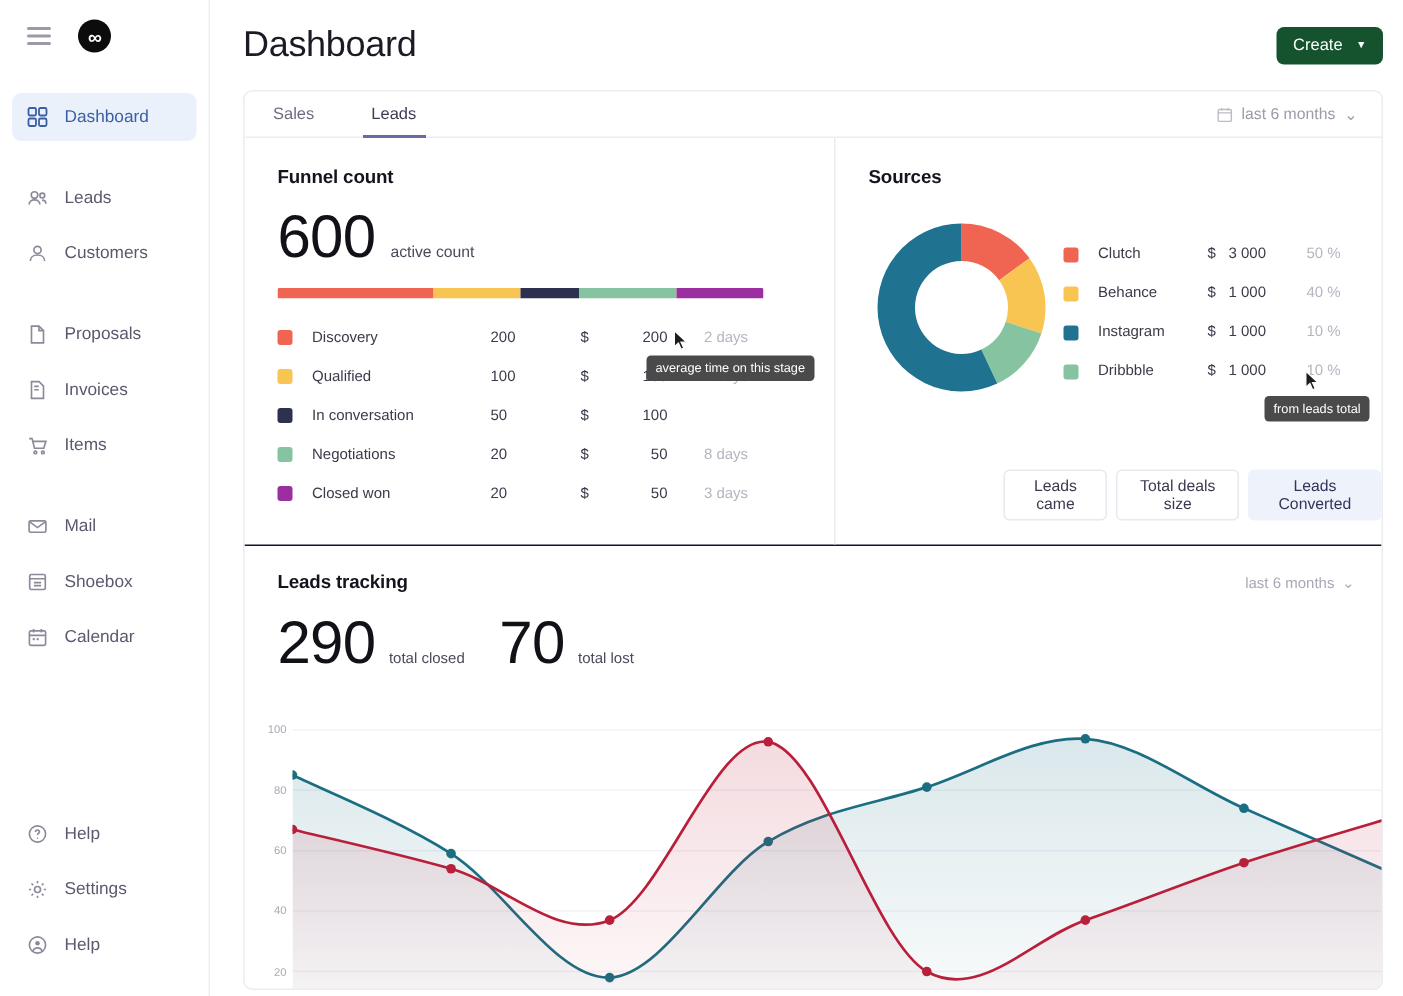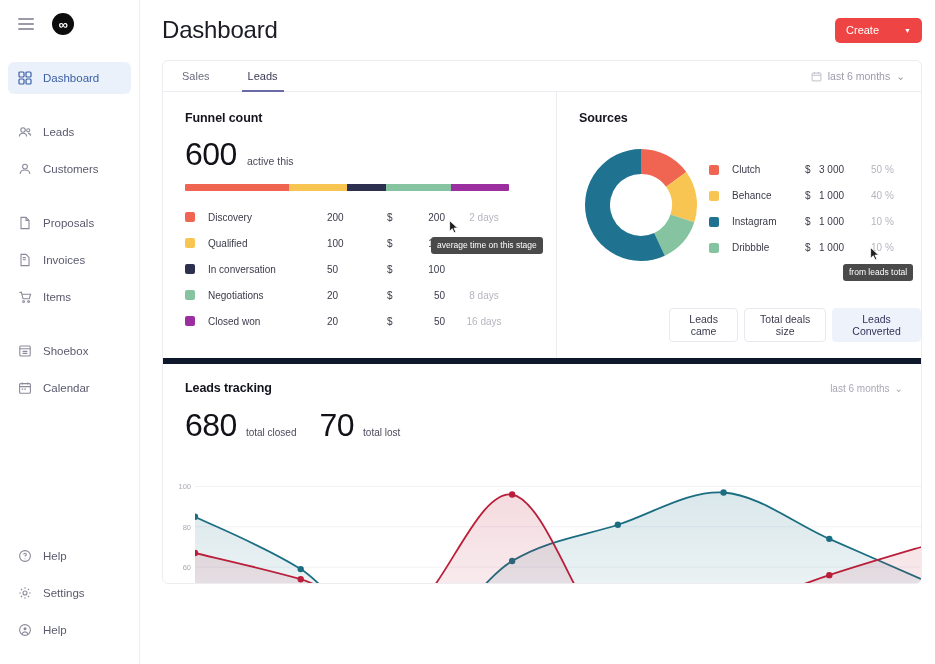--- a/index.html
+++ b/index.html
@@ -53,36 +53,36 @@
   .nav-ico svg { display: block; }
 
   
   .main { flex: 1 1 auto; height: 664px; background: #ffffff; position: relative; }
   .page-head {
     height: 60px; padding: 0 13px 0 22px;
     display: flex; align-items: center; justify-content: space-between;
   }
   .page-title { font-size: 24px; color: #1b1b26; font-weight: 400; letter-spacing: -0.2px; }
   .create-btn {
-    background: #ef4444; color: #fff;
+    background: #14532d; color: #fff;
     border: none; border-radius: 5px;
     height: 25px; padding: 0 11px;
     font-size: 11px; font-family: inherit;
-    display: flex; align-items: center; gap: 25px;
+    display: flex; align-items: center; gap: 9px;
     cursor: pointer;
   }
   .create-btn .caret { font-size: 7px; line-height: 1; }
 
   .panel {
     margin: 0 13px 0 22px;
     border: 1px solid #ececf1;
     border-radius: 6px;
     background: #fff;
     overflow: hidden;
-    height: 524px;
+    height: 600px;
   }
   .tabs-bar {
     height: 31px; display: flex; align-items: stretch;
     border-bottom: 1px solid #ececf1;
     padding: 0 14px 0 13px;
     position: relative;
   }
   .tab {
     font-size: 11px; color: #6c6c80;
     display: flex; align-items: center;
@@ -93,28 +93,28 @@
   .tab.active::after {
     content: ""; position: absolute; left: 0; right: 0; bottom: -1px;
     height: 2px; background: #6a6aa8;
   }
   .range-pill {
     margin-left: auto; display: flex; align-items: center; gap: 6px;
     font-size: 10.5px; color: #9b9baa; cursor: pointer; padding-right: 2px;
   }
   .cal-ico { width: 11px; height: 11px; display: block; }
 
-  .row-top { display: flex; height: 272px; border-bottom: 6px solid #0f172a; }
+  .row-top { display: flex; height: 272px; border-bottom: 1px solid #0f172a; }
   .col-funnel { width: 394px; flex: 0 0 394px; border-right: 1px solid #ececf1; padding: 19px 0 0 22px; position: relative; }
   .col-sources { flex: 1 1 auto; padding: 19px 0 0 22px; position: relative; }
 
   .card-title { font-size: 12.5px; font-weight: 700; color: #14141f; letter-spacing: -0.1px; }
 
   .big-line { display: flex; align-items: baseline; gap: 10px; margin-top: 13px; }
-  .big-num { font-size: 32px; color: #111118; font-weight: 300; letter-spacing: -0.5px; line-height: 1; }
+  .big-num { font-size: 40px; color: #111118; font-weight: 300; letter-spacing: -0.5px; line-height: 1; }
   .big-sub { font-size: 10.5px; color: #4a4a5c; }
 
   .funnel-bar { display: flex; height: 7px; width: 324px; margin-top: 14px; border-radius: 1px; overflow: hidden; }
   .funnel-bar i { display: block; height: 100%; }
 
   .funnel-list { margin-top: 13px; }
   .f-row { display: flex; align-items: center; height: 26px; font-size: 10px; color: #3a3a4a; }
   .f-sw { width: 10px; height: 10px; border-radius: 2px; flex: 0 0 10px; }
   .f-name { width: 132px; padding-left: 13px; }
   .f-count { width: 60px; }
@@ -239,20 +239,29 @@
           </svg>
         </span>
         <span>Items</span>
       </div>
     </div>
 
     <div class="nav-group g3">
       <div class="nav-item">
         <span class="nav-ico">
           <svg width="14" height="14" viewBox="0 0 14 14" fill="none" stroke="#8a8a9a" stroke-width="1.1">
+            <rect x="1.4" y="3.2" width="11.2" height="7.6" rx="1"></rect>
+              <path d="M1.8 3.9l5.2 3.8 5.2-3.8"></path>
+          </svg>
+        </span>
+        <span>Mail</span>
+      </div>
+      <div class="nav-item">
+        <span class="nav-ico">
+          <svg width="14" height="14" viewBox="0 0 14 14" fill="none" stroke="#8a8a9a" stroke-width="1.1">
             <rect x="1.8" y="2" width="10.4" height="10" rx="1"></rect>
               <path d="M1.8 4.8h10.4M4.6 7.4h4.8M4.6 9.4h4.8"></path>
           </svg>
         </span>
         <span>Shoebox</span>
       </div>
       <div class="nav-item">
         <span class="nav-ico">
           <svg width="14" height="14" viewBox="0 0 14 14" fill="none" stroke="#8a8a9a" stroke-width="1.1">
             <rect x="1.6" y="2.6" width="10.8" height="9.6" rx="1"></rect>
@@ -328,21 +337,21 @@
           <span>⌄</span>
         </div>
       </div>
 
       <div class="row-top">
 
         <div class="col-funnel">
           <div class="card-title">Funnel count</div>
           <div class="big-line">
             <span class="big-num">600</span>
-            <span class="big-sub">active this</span>
+            <span class="big-sub">active count</span>
           </div>
           <div class="funnel-bar" id="funnel-bar">
               <i style="width: 32%; background: rgb(239, 101, 82);"></i>
               <i style="width: 18%; background: rgb(248, 196, 82);"></i>
               <i style="width: 12%; background: rgb(46, 48, 80);"></i>
               <i style="width: 20%; background: rgb(133, 195, 161);"></i>
               <i style="width: 18%; background: rgb(155, 47, 160);"></i>
             </div>
           <div class="funnel-list" id="funnel-list">
               <div class="f-row">
@@ -376,21 +385,21 @@
                 <span class="f-cur">$</span>
                 <span class="f-amt">50</span>
                 <span class="f-days">8 days</span>
               </div>
               <div class="f-row">
                 <span class="f-sw" style="background:#9b2fa0"></span>
                 <span class="f-name">Closed won</span>
                 <span class="f-count">20</span>
                 <span class="f-cur">$</span>
                 <span class="f-amt">50</span>
-                <span class="f-days">16 days</span>
+                <span class="f-days">3 days</span>
               </div>
             </div>
 
           <svg class="cursor-arrow" style="left:286px; top:128px;" viewBox="0 0 11 14">
             <path d="M0.6 0.6 L0.6 11.2 L3.3 8.7 L5.1 12.8 L6.8 12.0 L5.0 8.1 L8.6 8.1 Z" fill="#1d1d1d" stroke="#fff" stroke-width="0.8"></path>
           </svg>
           <div class="tooltip" style="left:268px; top:145px;">average time on this stage</div>
         </div>
 
         <div class="col-sources">
@@ -452,21 +461,21 @@
       <div class="row-bottom">
         <div class="lt-head">
           <div class="card-title">Leads tracking</div>
         </div>
         <div class="lt-range">
           <span>last 6 months</span>
           <span>⌄</span>
         </div>
 
         <div class="lt-nums">
-          <span class="big-num">680</span>
+          <span class="big-num">290</span>
           <span class="lt-sub">total closed</span>
           <span class="big-num">70</span>
           <span class="lt-sub">total lost</span>
         </div>
 
         <div class="chart-area">
           <div id="ylabels">
               <div class="y-lab" style="top: 24.4762px; right: 746px; left: 4px; text-align: right; width: 24px;">100</div>
               <div class="y-lab" style="top: 64.781px; right: 746px; left: 4px; text-align: right; width: 24px;">80</div>
               <div class="y-lab" style="top: 105.086px; right: 746px; left: 4px; text-align: right; width: 24px;">60</div>

